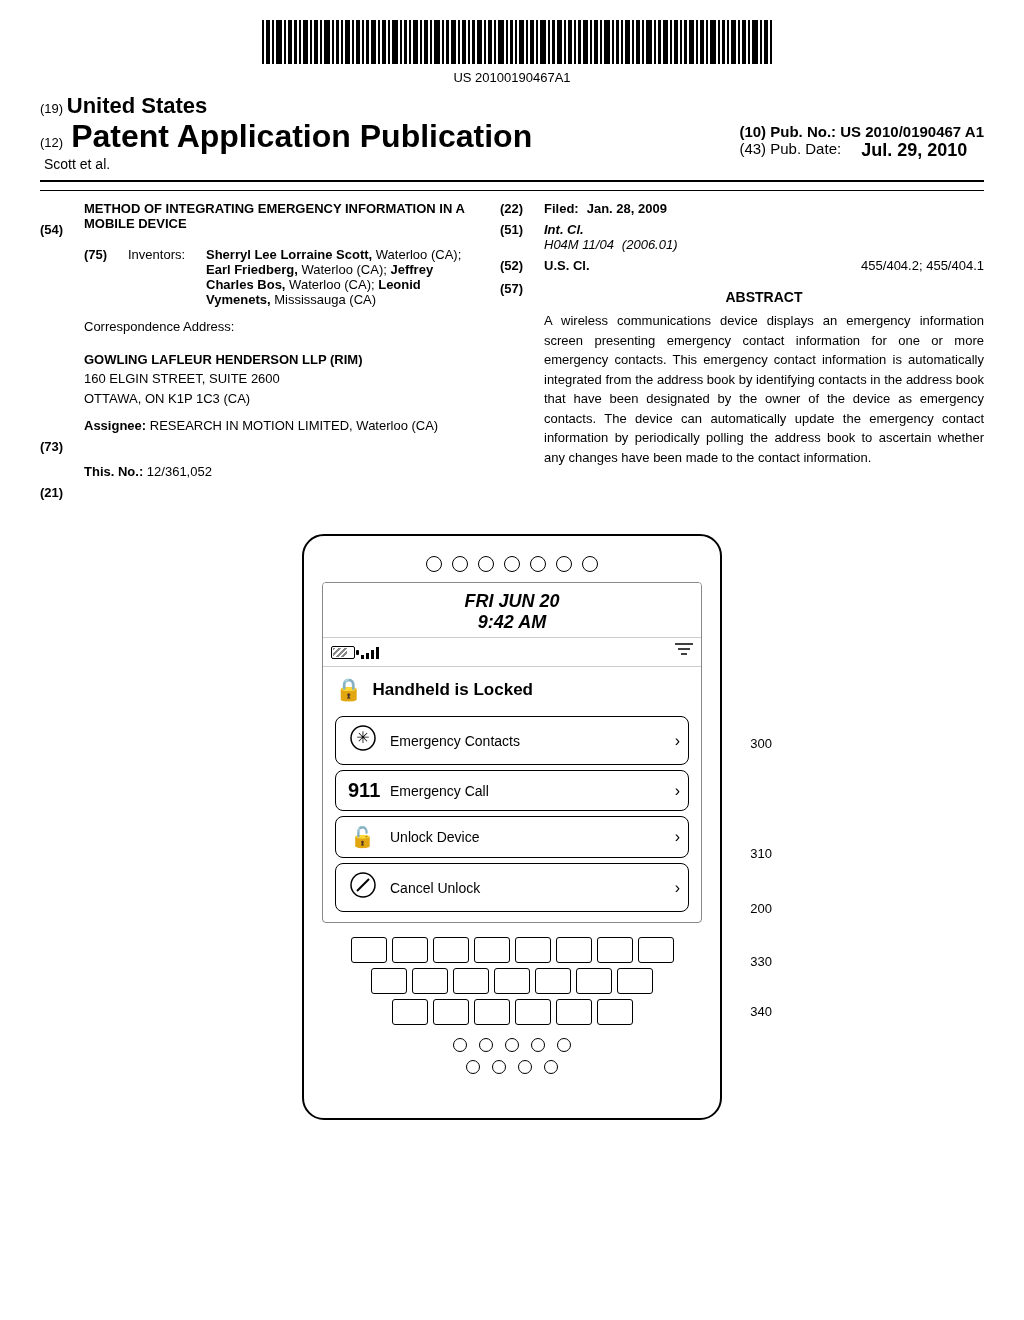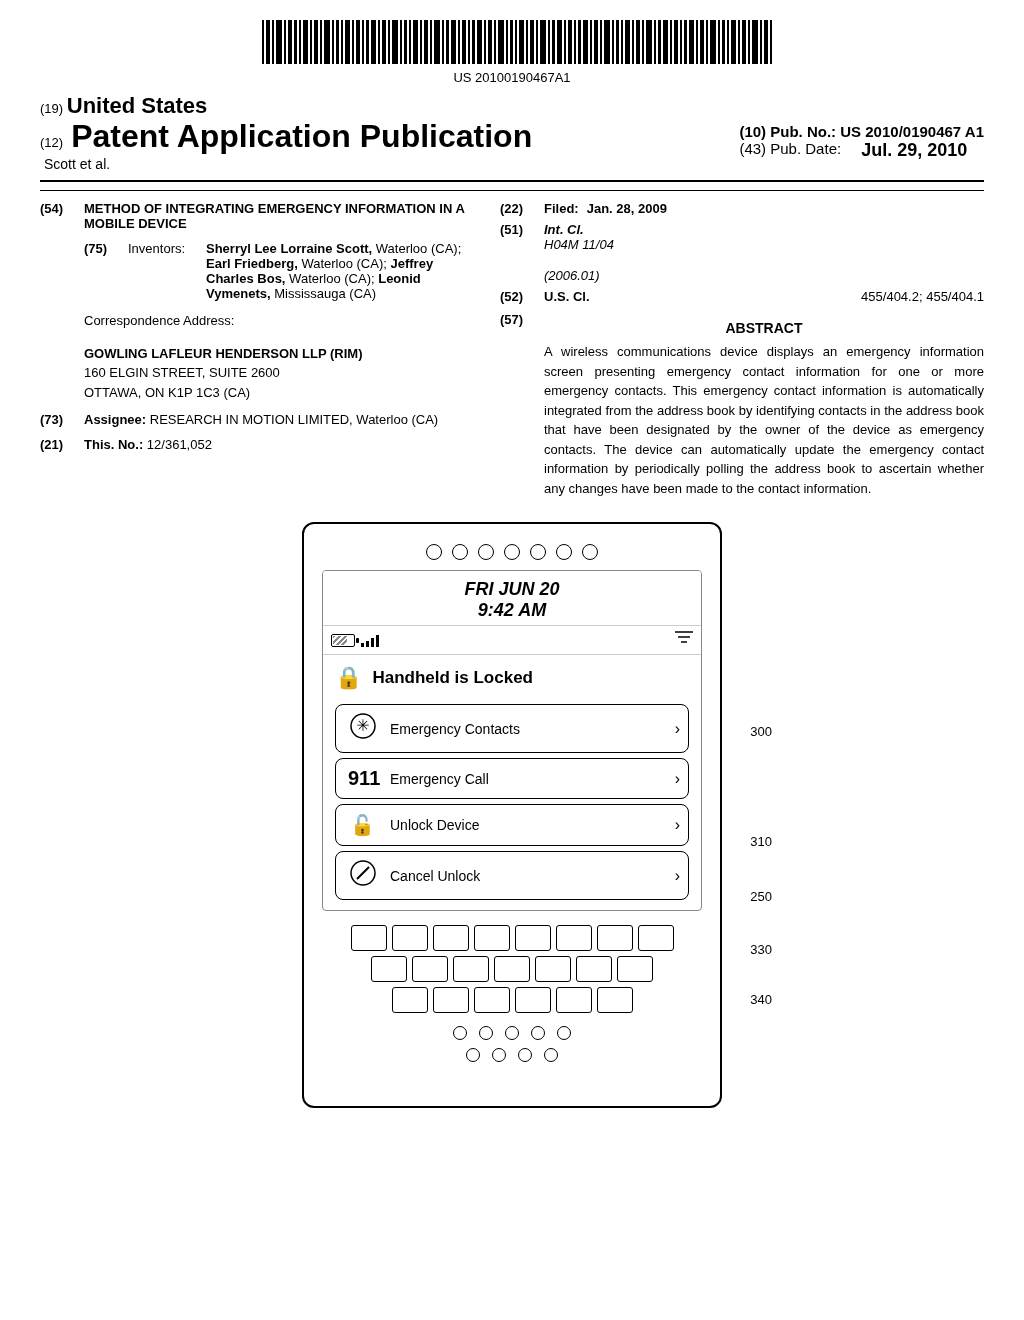--- a/index.html
+++ b/index.html
@@ -104,20 +104,21 @@
     .field-row {
       display: flex;
       gap: 8px;
       margin-bottom: 10px;
     }
     .field-num {
       width: 36px;
       font-weight: bold;
       text-align: left;
       flex-shrink: 0;
+      margin-top: 21px;
     }
     .field-label {
       font-weight: bold;
     }
     .field-content {
       flex: 1;
     }
 
     .inventors-block {
       display: flex;
@@ -182,21 +183,21 @@
     .illustration-area {
       display: flex;
       justify-content: center;
       margin-top: 24px;
       padding: 0 40px;
     }
 
     .device-outer {
       width: 420px;
       border: 2px solid #000;
-      border-radius: 12px;
+      border-radius: 22px;
       background: #fff;
       padding: 20px 18px 24px 18px;
       position: relative;
     }
 
     
     .top-dots {
       display: flex;
       justify-content: center;
       gap: 10px;
@@ -564,21 +565,21 @@
       <div class="r-num">(22)</div>
       <div class="r-label">Filed:</div>
       <div class="r-val" style="font-weight:bold;">Jan. 28, 2009</div>
     </div>
 
 
     <div class="right-field-row" style="align-items:flex-start;">
       <div class="r-num">(51)</div>
       <div class="int-cl-inner">
         <div class="r-label int-cl-val">Int. Cl.</div>
-        <div style="display:flex; gap:16px; font-style:italic;flex-direction:column;">
+        <div style="display:flex; gap:8px; font-style:italic;">
           <span>H04M 11/04</span>
           <span>(2006.01)</span>
         </div>
       </div>
     </div>
 
     <div class="right-field-row">
       <div class="r-num">(52)</div>
       <div class="r-label">U.S. Cl.</div>
       <div class="r-val" style="flex:1; text-align:right;">
@@ -731,21 +732,21 @@
 
     </div>
 
     <div style="position:absolute; right:-50px; top:200px;">
       <span style="font-family:Arial,sans-serif;font-size:13px;">300</span>
     </div>
     <div style="position:absolute; right:-50px; top:310px;">
       <span style="font-family:Arial,sans-serif;font-size:13px;">310</span>
     </div>
     <div style="position:absolute; right:-50px; top:365px;">
-      <span style="font-family:Arial,sans-serif;font-size:13px;">250</span>
+      <span style="font-family:Arial,sans-serif;font-size:13px;">200</span>
     </div>
     <div style="position:absolute; right:-50px; top:418px;">
       <span style="font-family:Arial,sans-serif;font-size:13px;">330</span>
     </div>
     <div style="position:absolute; right:-50px; top:468px;">
       <span style="font-family:Arial,sans-serif;font-size:13px;">340</span>
     </div>
 
   </div>
 </div>

